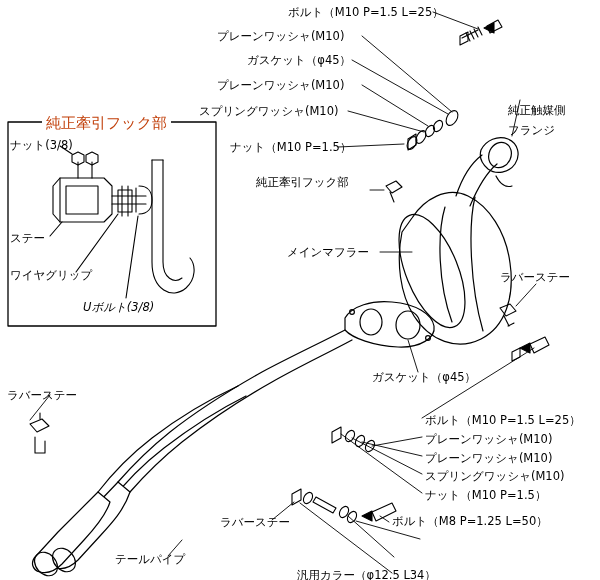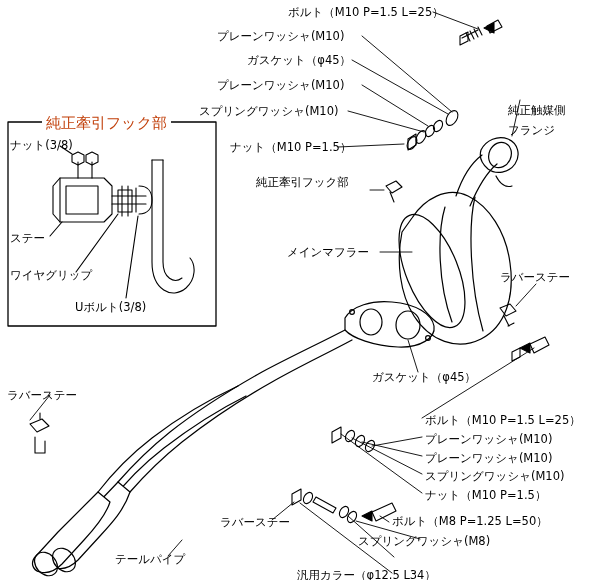--- a/index.html
+++ b/index.html
@@ -221,21 +221,21 @@
         <path d="M168,556 L182,540"></path>
       </g>
     </g>
   </svg>
 
   <div class="inset-title" style="left:42px; top:114px;">純正牽引フック部</div>
 
   <div class="lbl" style="left:10px; top:139px;">ナット(3/8)</div>
   <div class="lbl" style="left:10px; top:232px;">ステー</div>
   <div class="lbl" style="left:10px; top:269px;">ワイヤグリップ</div>
-  <div class="lbl" style="left:75px; top:301px;">Uボルト(3/8)</div>
+  <div class="lbl" style="left:83px; top:301px;font-style:italic;">Uボルト(3/8)</div>
 
   <div class="lbl" style="left:288px; top:6px;">ボルト（M10 P=1.5 L=25）</div>
   <div class="lbl" style="left:217px; top:30px;">プレーンワッシャ(M10)</div>
   <div class="lbl" style="left:247px; top:54px;">ガスケット（φ45）</div>
   <div class="lbl" style="left:217px; top:79px;">プレーンワッシャ(M10)</div>
   <div class="lbl" style="left:199px; top:105px;">スプリングワッシャ(M10)</div>
   <div class="lbl" style="left:230px; top:141px;">ナット（M10 P=1.5）</div>
   <div class="lbl" style="left:508px; top:104px;">純正触媒側</div>
   <div class="lbl" style="left:508px; top:124px;text-align:center;">フランジ</div>
   <div class="lbl" style="left:256px; top:176px;">純正牽引フック部</div>
@@ -243,18 +243,17 @@
   <div class="lbl" style="left:500px; top:271px;">ラバーステー</div>
   <div class="lbl" style="left:372px; top:371px;">ガスケット（φ45）</div>
   <div class="lbl" style="left:425px; top:414px;">ボルト（M10 P=1.5 L=25）</div>
   <div class="lbl" style="left:425px; top:433px;">プレーンワッシャ(M10)</div>
   <div class="lbl" style="left:425px; top:452px;">プレーンワッシャ(M10)</div>
   <div class="lbl" style="left:425px; top:470px;">スプリングワッシャ(M10)</div>
   <div class="lbl" style="left:425px; top:489px;">ナット（M10 P=1.5）</div>
   <div class="lbl" style="left:7px; top:389px;">ラバーステー</div>
   <div class="lbl" style="left:220px; top:516px;">ラバーステー</div>
   <div class="lbl" style="left:392px; top:515px;">ボルト（M8 P=1.25 L=50）</div>
-  <div class="lbl" style="left:358px; top:535px;">スプリングワッシャ(M8)</div>
   <div class="lbl" style="left:330px; top:553px;margin-top:28px;">プレーンワッシャ(M8)</div>
   <div class="lbl" style="left:297px; top:569px;">汎用カラー（φ12.5 L34）</div>
   <div class="lbl" style="left:115px; top:553px;">テールパイプ</div>
 
 </div>
 
 </body></html>

